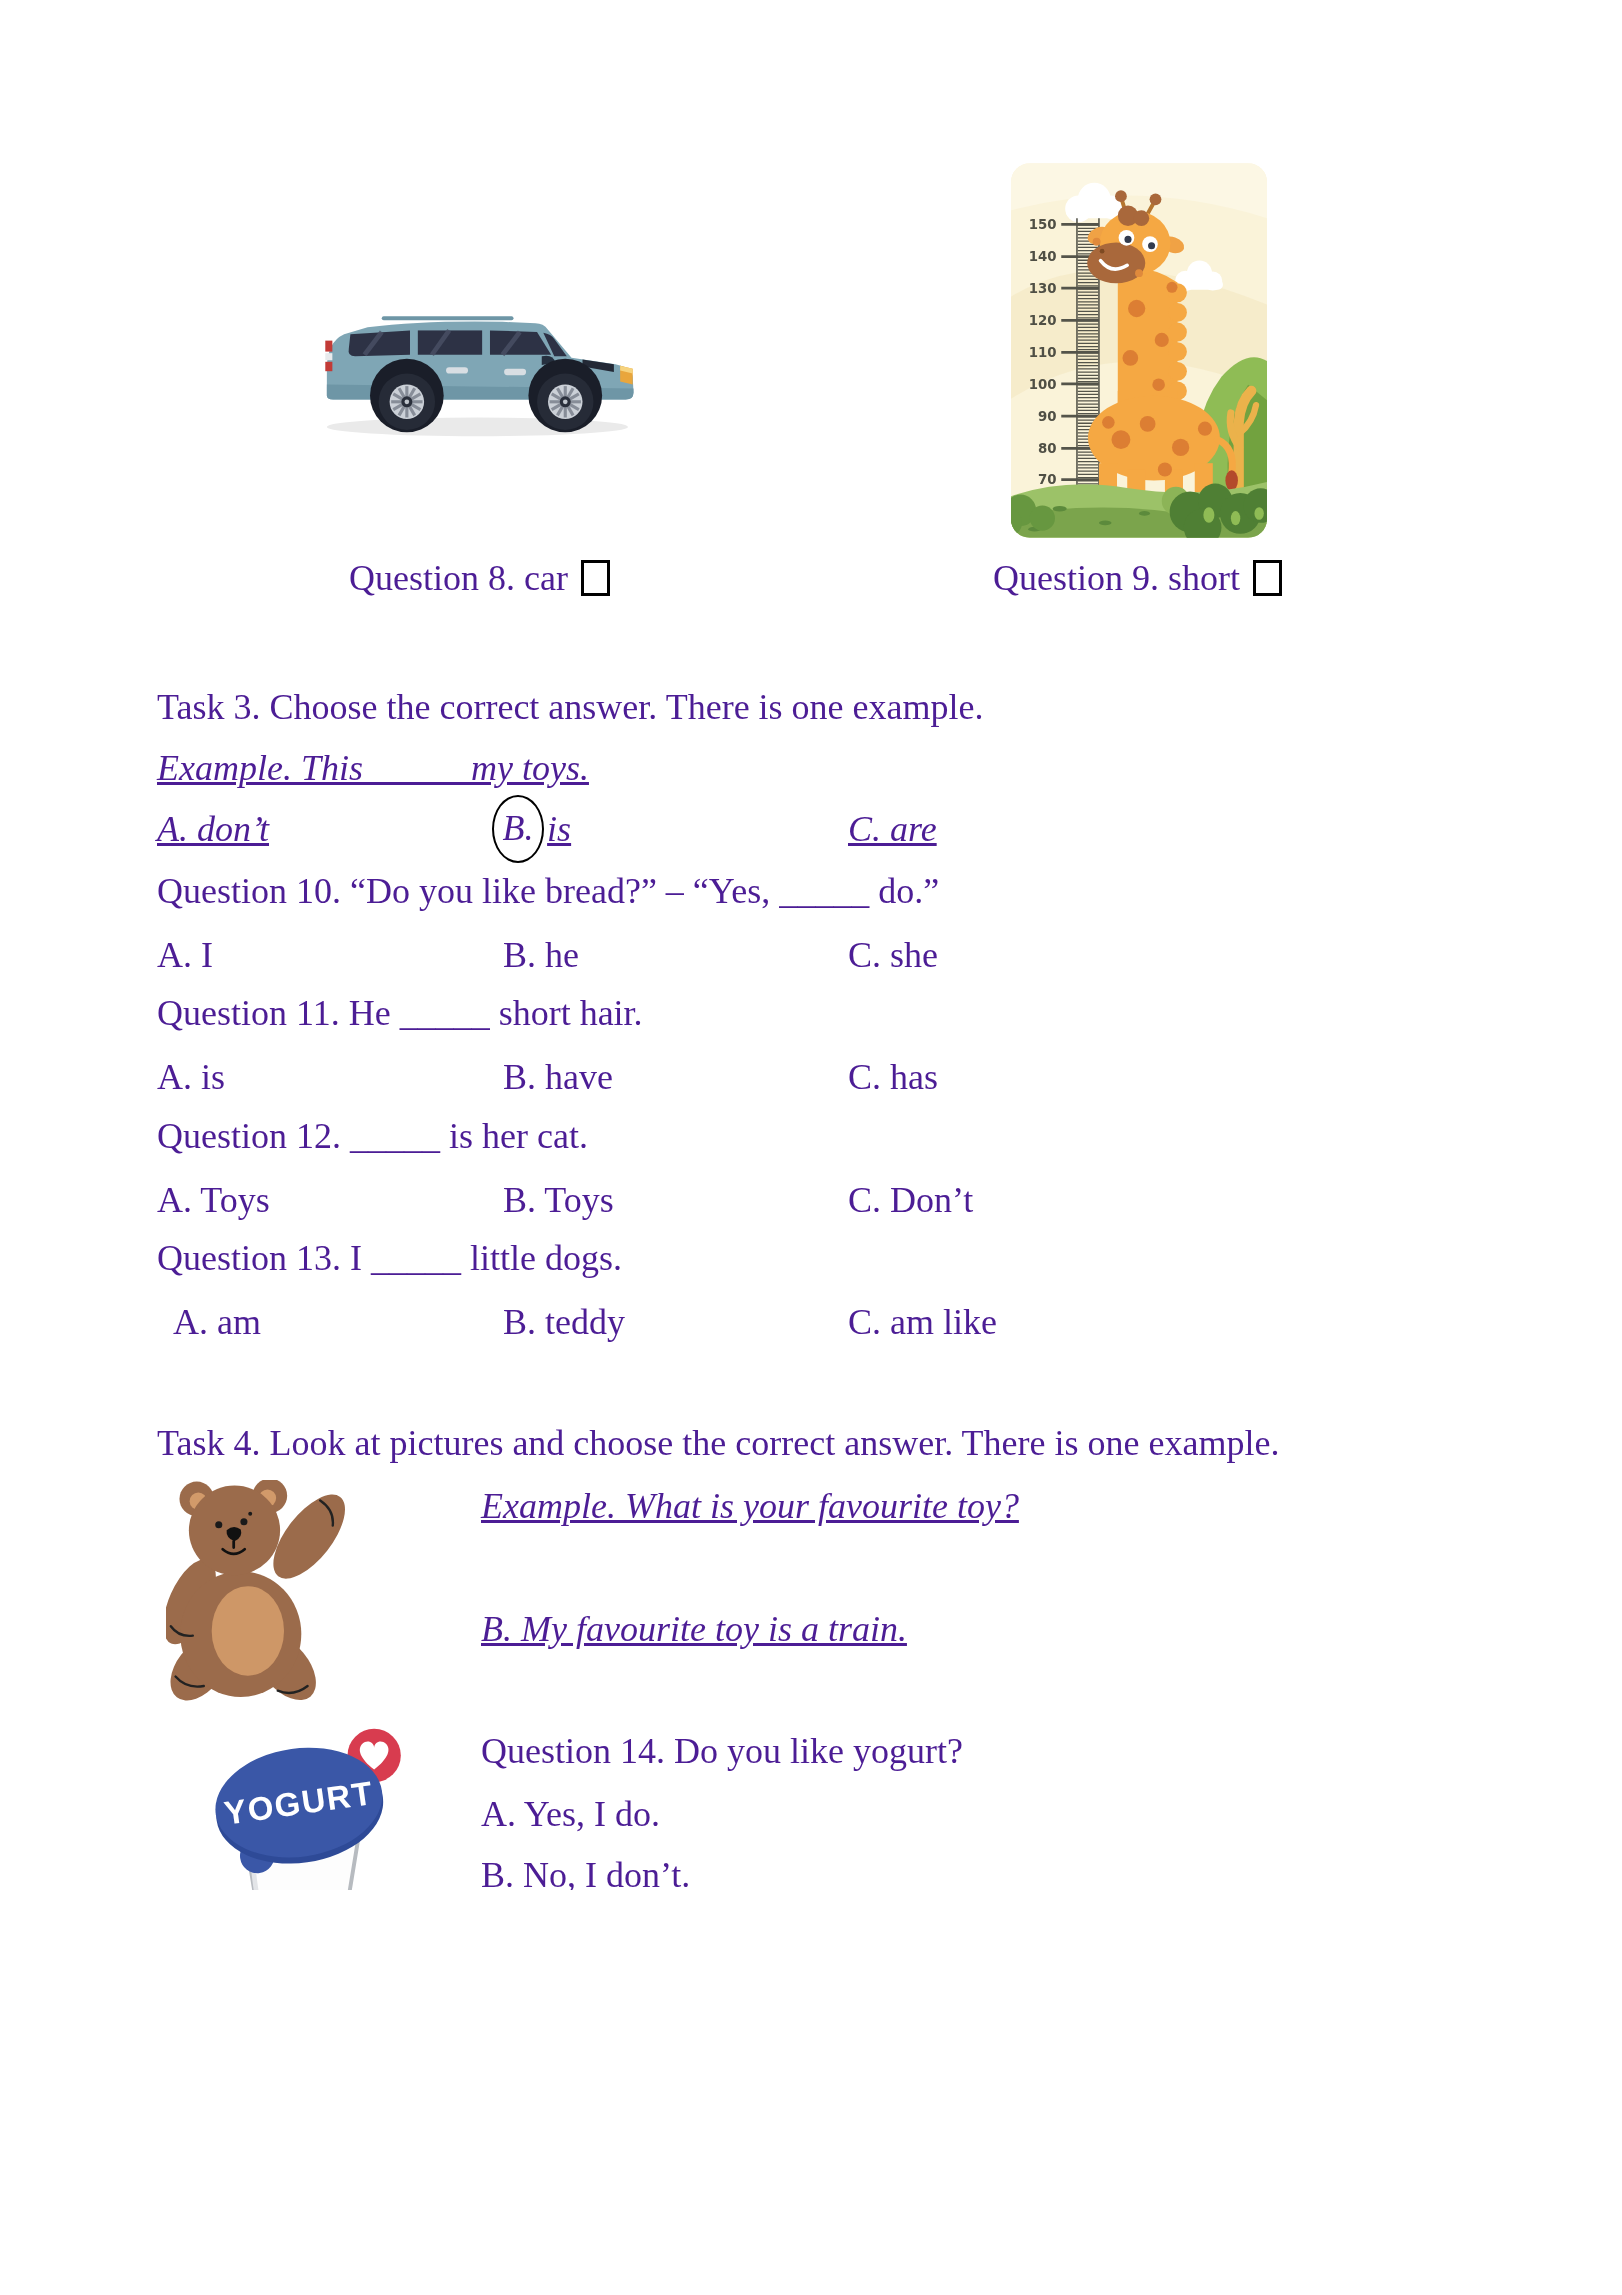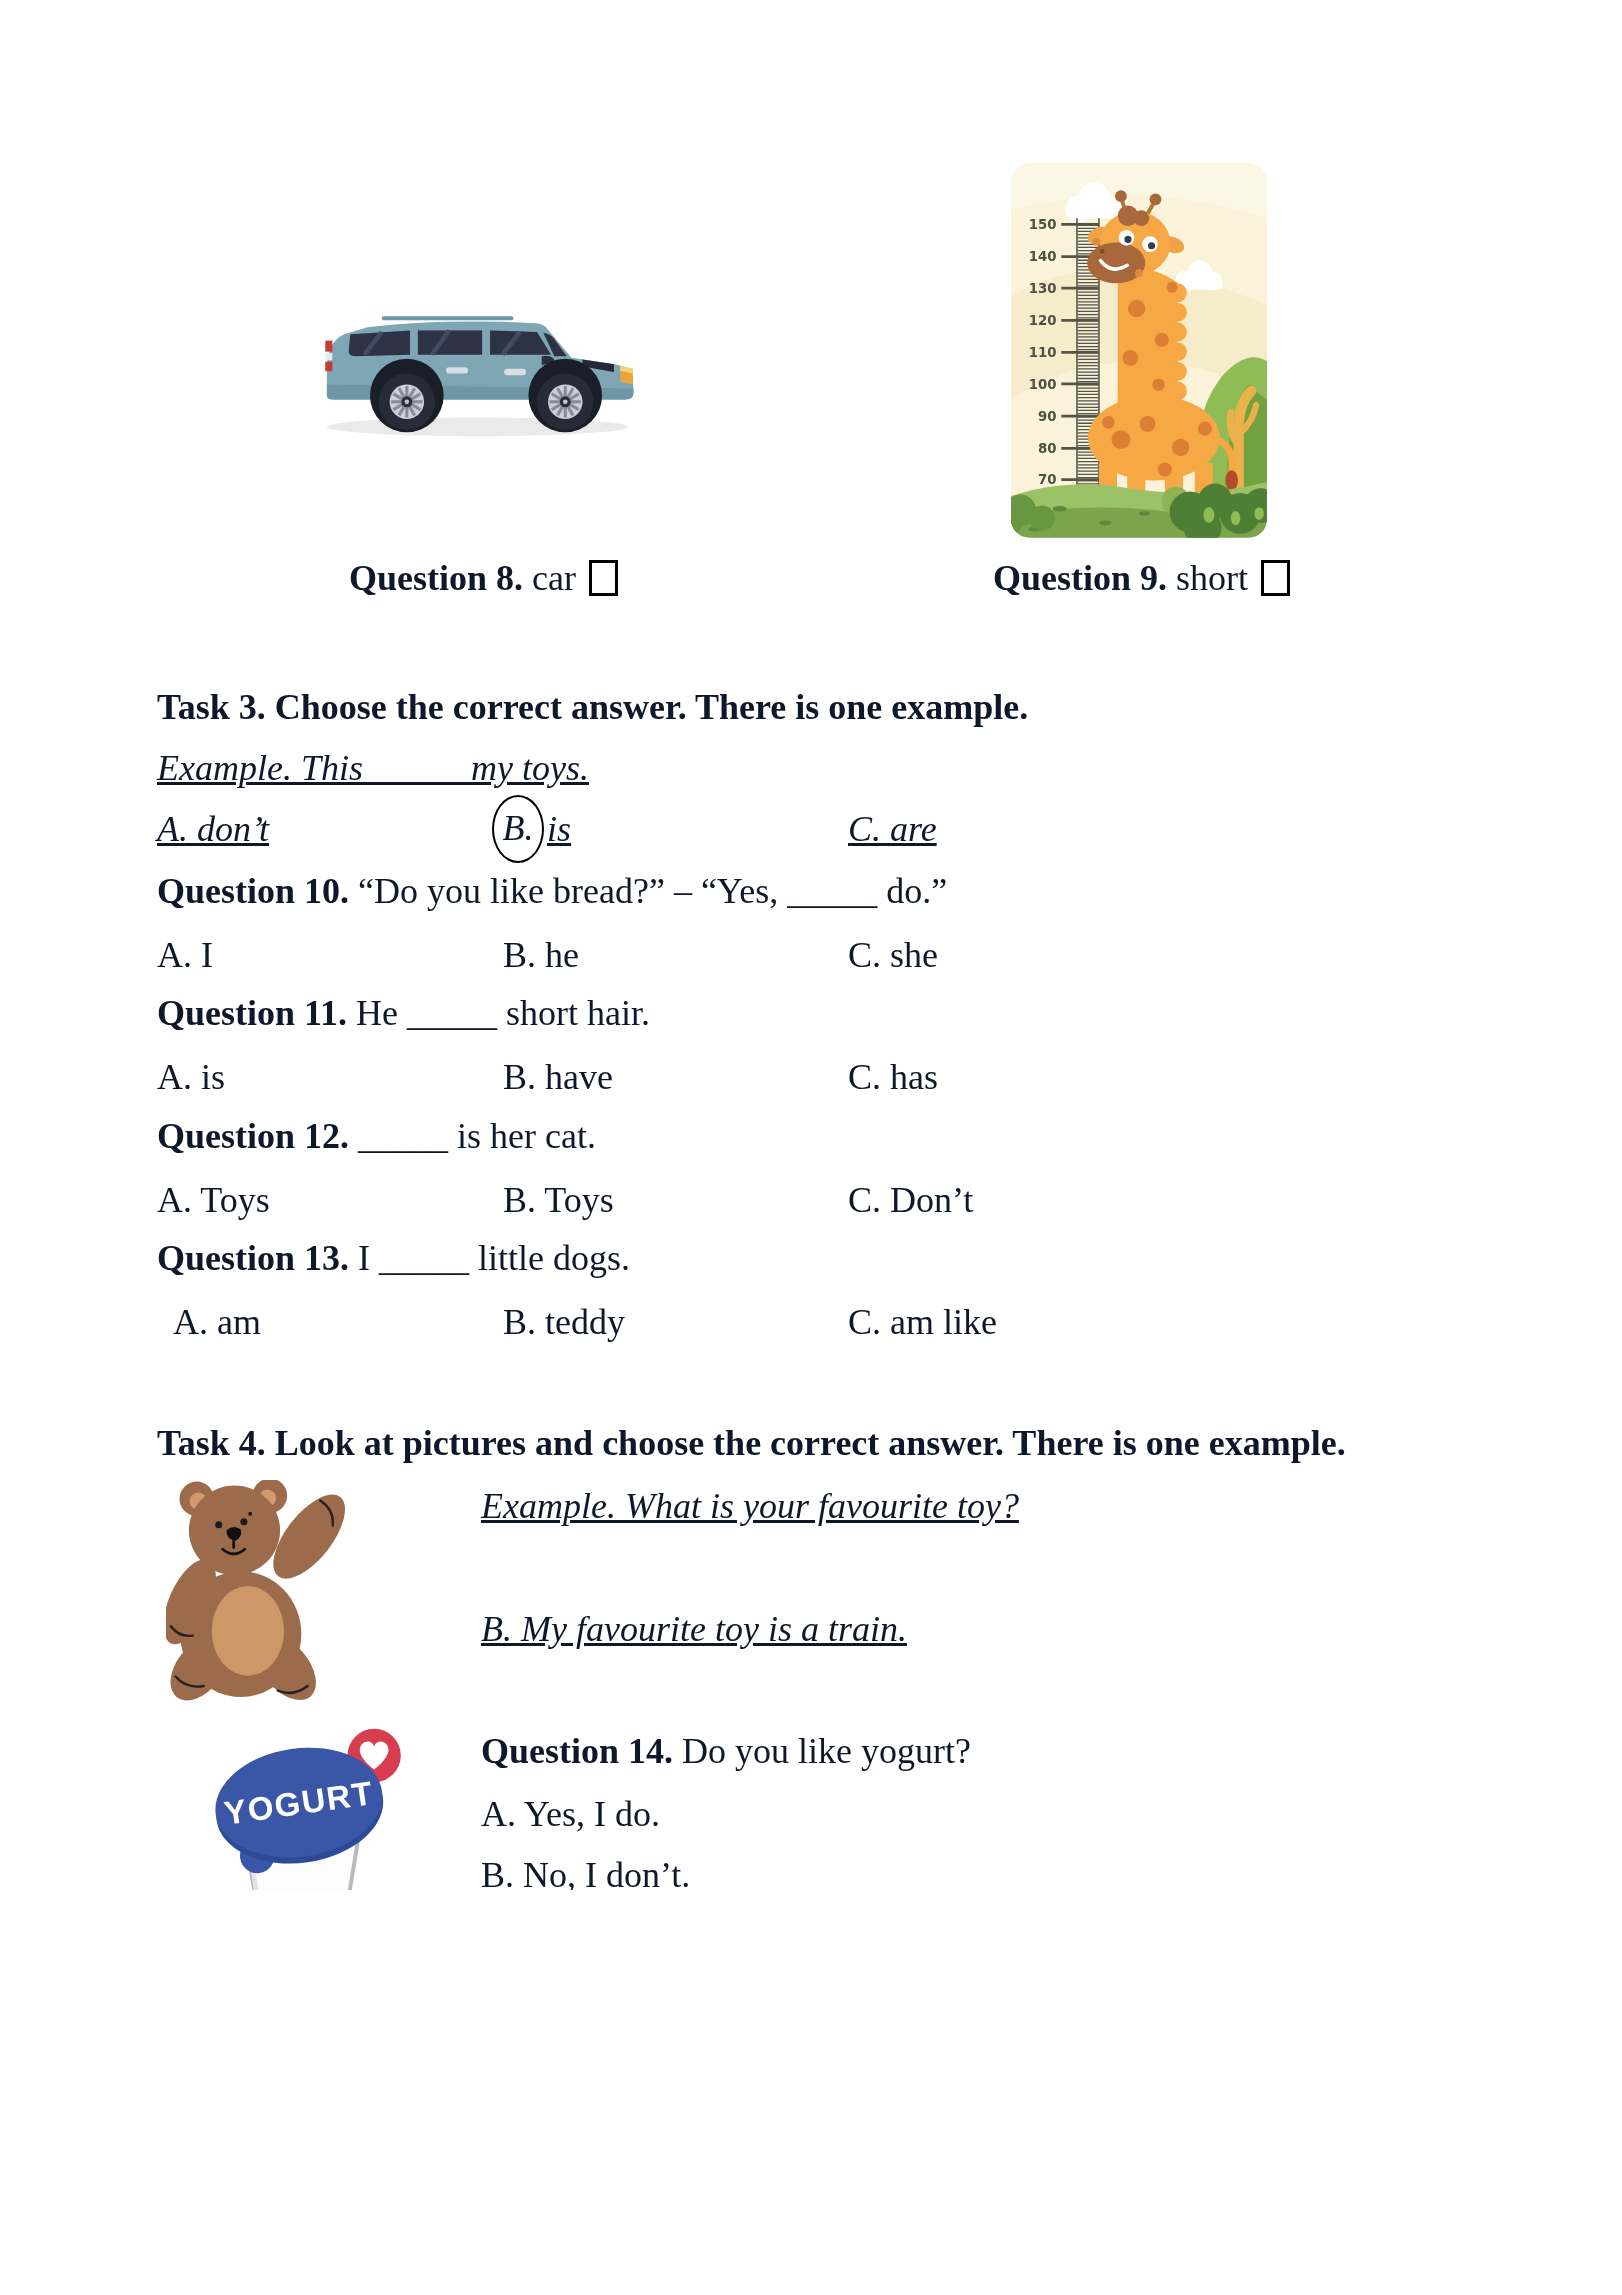--- a/index.html
+++ b/index.html
@@ -1,19 +1,19 @@
 <!DOCTYPE html>
 <html style="font-size:12.6px"><head>
 <meta charset="utf-8">
 <style>
   html,body{margin:0;padding:0;background:#fff;}
   .page{position:relative;width:1622px;height:1890px;background:#ffffff;
-        font-family:"Liberation Serif",serif;color:#0f172a;overflow:hidden;}
+        font-family:"Liberation Serif",serif;color:#4c1d95;overflow:hidden;}
   .line{position:absolute;font-size:36px;line-height:1.25;white-space:nowrap;}
-  .b{font-weight:bold;}
+  .b{font-weight:normal;}
   .it{font-style:italic;text-decoration:underline;}
   .cbox{display:inline-block;width:23.6px;height:30px;border:3.1px solid #000;
         margin-left:12.6px;vertical-align:-6.3px;background:#fff;}
   .circ{display:inline-block;box-sizing:border-box;width:52px;height:68px;
         border:2.7px solid #000;border-radius:50%;text-align:center;
         vertical-align:middle;line-height:63px;margin:-15.7px 3.1px -7.9px -11px;}
   svg{position:absolute;display:block;}
 </style>
 </head>
 <body>

